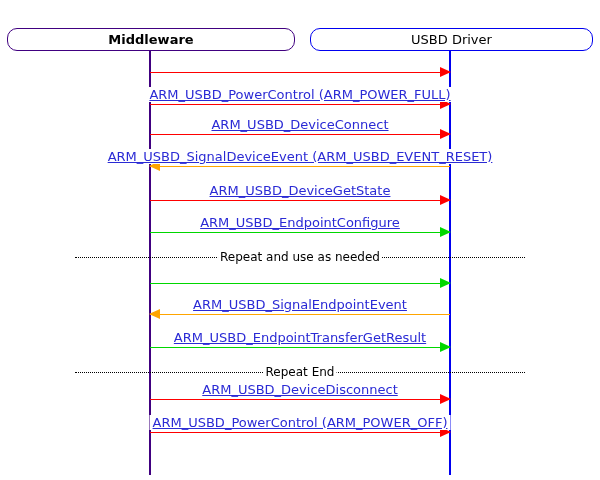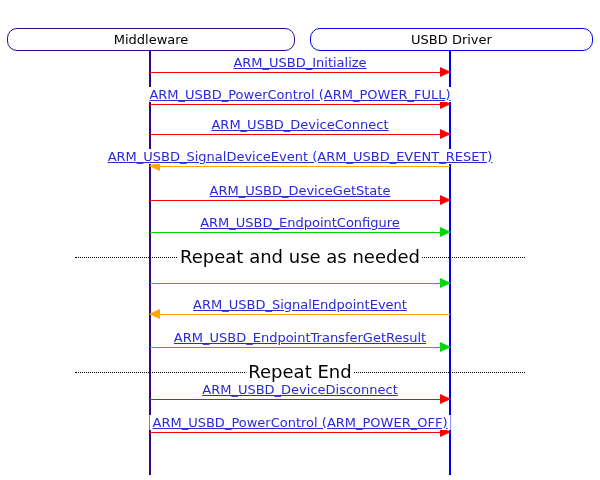--- a/index.html
+++ b/index.html
@@ -6,21 +6,21 @@
   #diagram{
     position:relative;width:600px;height:480px;background:#ffffff;
     font-family:"DejaVu Sans","Liberation Sans",sans-serif;overflow:hidden;
   }
   .actor{
     position:absolute;top:28px;height:23px;background:#fff;
     border:1.5px solid #000;border-radius:10px;
     display:flex;align-items:center;justify-content:center;
     font-size:13px;color:#000;box-sizing:border-box;
   }
-  .actor.mw{left:7px;width:288px;border-color:var(--middleware_purple);}
+  .actor.mw{left:7px;width:288px;border-color:var(--middleware_purple);font-weight:bold;}
   .actor.drv{left:310px;width:283px;border-color:var(--driver_blue);text-align:center;}
   .lifeline{position:absolute;top:51px;height:424px;width:1.5px;}
   .lifeline.mw{left:149px;background:var(--middleware_purple);}
   .lifeline.drv{left:449px;background:var(--driver_blue);}
   .msg{position:absolute;left:150px;width:300px;height:21px;}
   .msg .lbl{
     position:absolute;left:50%;bottom:3px;transform:translateX(-50%);
     white-space:nowrap;font-size:13px;line-height:15px;
     color:var(--link_blue);text-decoration:underline;
     background:#fff;padding:0 3px;z-index:3;cursor:pointer;
@@ -31,41 +31,40 @@
     border-top:5px solid transparent;border-bottom:5px solid transparent;z-index:2;}
   .msg .head.r{right:-1px;border-left:11px solid var(--c);}
   .msg .head.l{left:-1px;border-right:11px solid var(--c);}
   .c-red{--c:var(--arrow_red);}
   .c-green{--c:var(--arrow_green);}
   .c-orange{--c:var(--arrow_orange);}
   .sep{position:absolute;left:75px;width:450px;height:0;
     border-top:1.2px dotted var(--text_black);z-index:4;}
   .sep .slbl{
     position:absolute;left:50%;top:-9px;transform:translateX(-50%);
-    white-space:nowrap;font-size:18px;line-height:16px;color:var(--text_black);
+    white-space:nowrap;font-size:12px;line-height:16px;color:var(--text_black);
     background:#fff;padding:0 2px;
   }
 </style>
 </head>
 <body>
 
 <div id="diagram">
 
   <div class="actor mw">
     <span>Middleware</span>
   </div>
   <div class="actor drv">
     <span>USBD Driver</span>
   </div>
 
   <div class="lifeline mw"></div>
   <div class="lifeline drv"></div>
 
   <div class="msg c-red" style="top:52px">
-    <span class="lbl">ARM_USBD_Initialize</span>
     <div class="line"></div>
     <div class="head r"></div>
   </div>
 
   <div class="msg c-red" style="top:114px">
     <span class="lbl">ARM_USBD_DeviceConnect</span>
     <div class="line"></div>
     <div class="head r"></div>
   </div>
 

